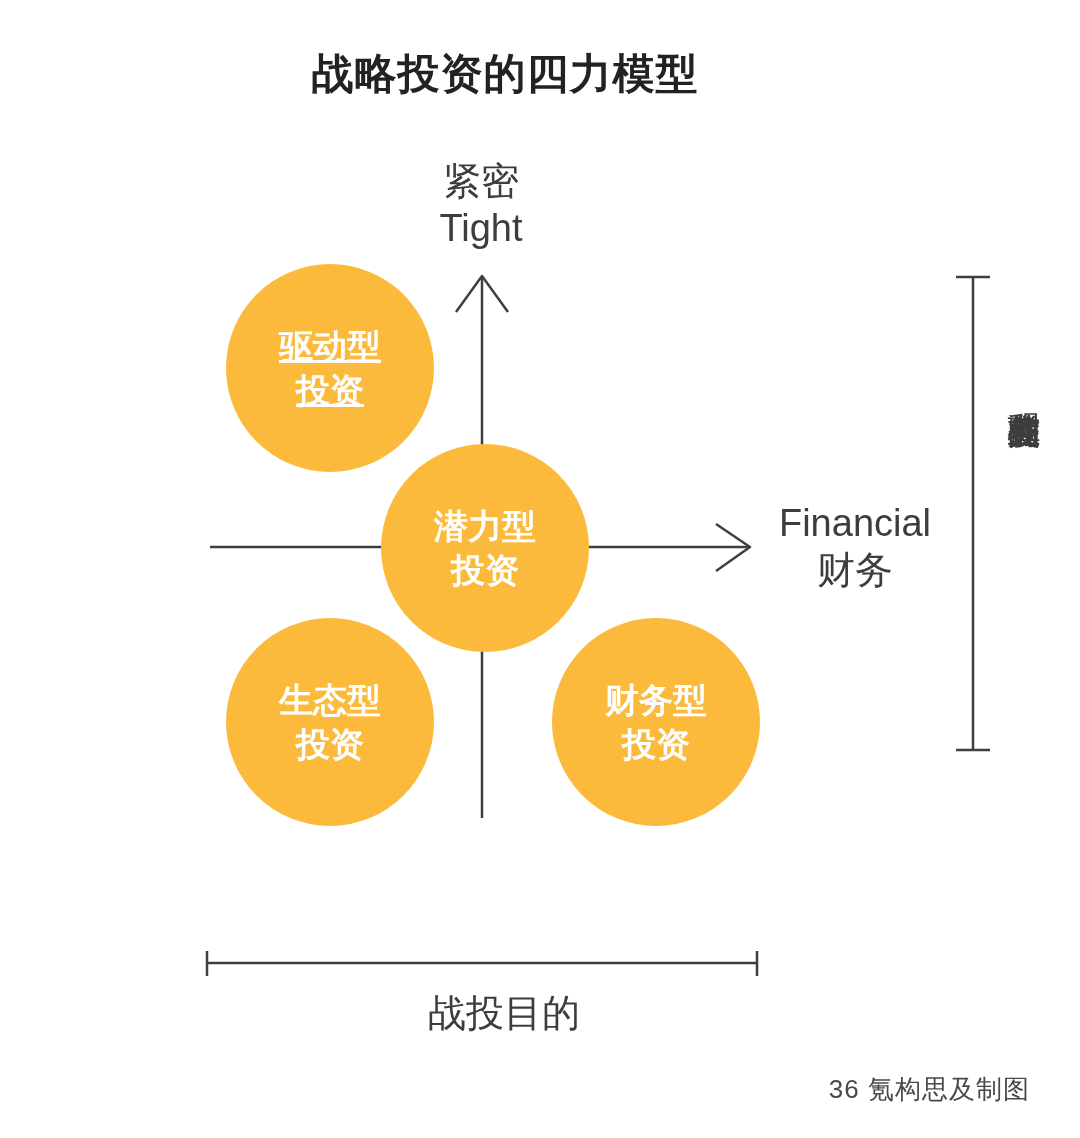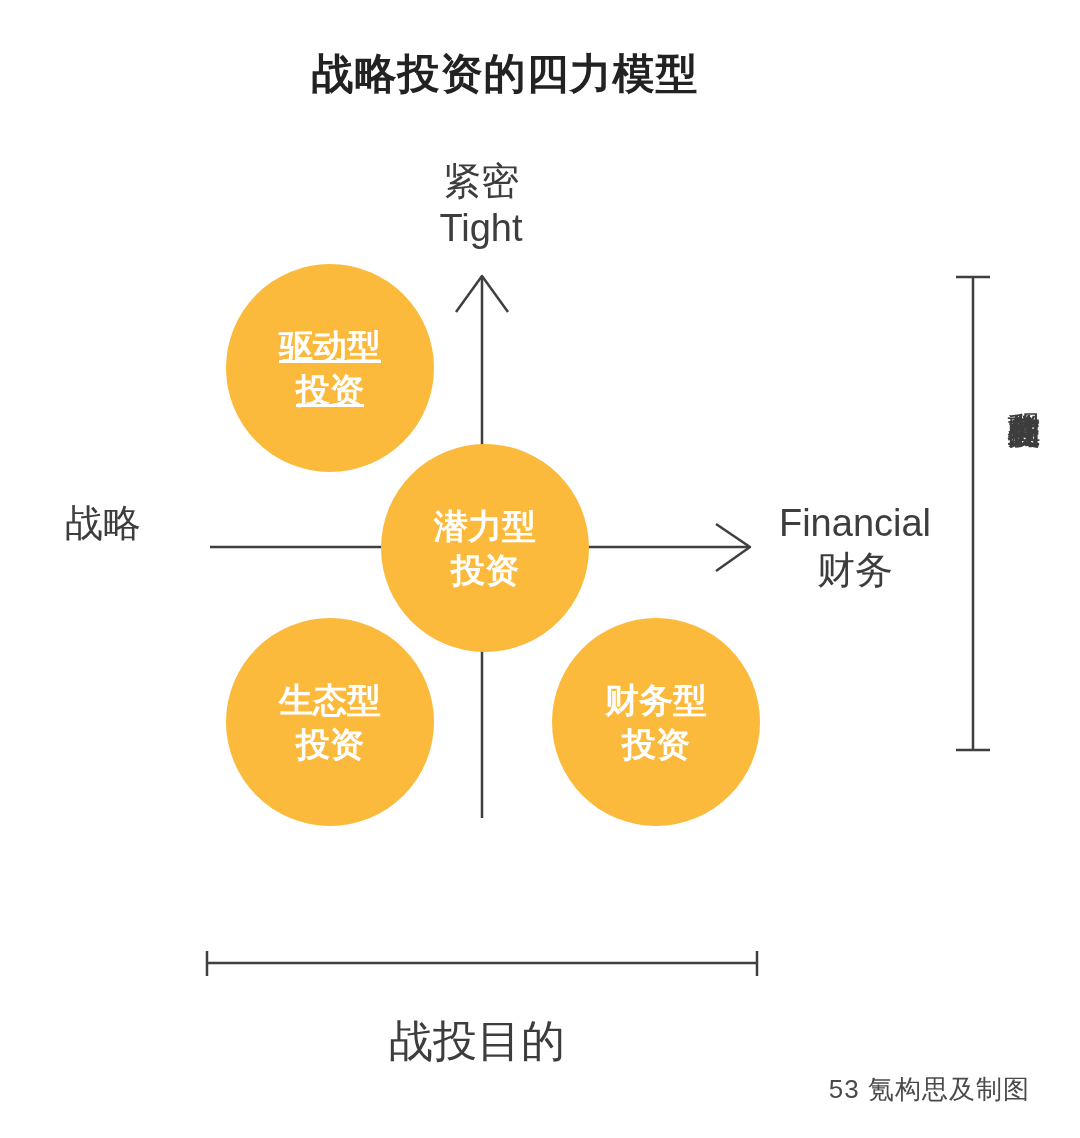--- a/index.html
+++ b/index.html
@@ -38,22 +38,22 @@
   .bubble-potential{left:381px;top:444px;}
   .bubble-eco{left:226px;top:618px;}
   .bubble-financial{left:552px;top:618px;}
   .vertical-label{
     position:absolute;left:1008px;top:388px;
     writing-mode:vertical-rl;text-orientation:upright;
     font-size:33px;line-height:1;letter-spacing:0;
     color:var(--label);
   }
   .bottom-bracket-label{
-    position:absolute;left:477px;top:988px;transform:translateX(-50%);
-    font-size:44px;color:var(--label);white-space:nowrap;margin-top:24px;
+    position:absolute;left:504px;top:988px;transform:translateX(-50%);
+    font-size:38px;color:var(--label);white-space:nowrap;
   }
   .credit{
     position:absolute;right:50px;top:1072px;
     font-size:26px;color:#4A4A4A;letter-spacing:1px;white-space:nowrap;
   }
 </style>
 </head>
 <body>
 
 <div class="canvas">
@@ -83,21 +83,20 @@
 
   <div class="page-title">战略投资的四力模型</div>
 
   <div class="axis-label" style="left:481px;top:158px;">
     <div>紧密</div>
     <div>Tight</div>
   </div>
 
 
   <div class="axis-label" style="left:103px;top:500px;">
-    <div>战略</div>
   </div>
 
   <div class="axis-label" style="left:855px;top:500px;">
     <div>Financial</div>
     <div>财务</div>
   </div>
 
   <div class="bubble bubble-drive">
     <span>驱动型</span>
     <span>投资</span>
@@ -114,15 +113,15 @@
   </div>
 
   <div class="bubble bubble-financial">
     <span>财务型</span>
     <span>投资</span>
   </div>
 
   <div class="vertical-label">与业务的关联程度</div>
   <div class="bottom-bracket-label">战投目的</div>
 
-  <div class="credit">53 氪构思及制图</div>
+  <div class="credit">36 氪构思及制图</div>
 
 </div>
 
 </body></html>

